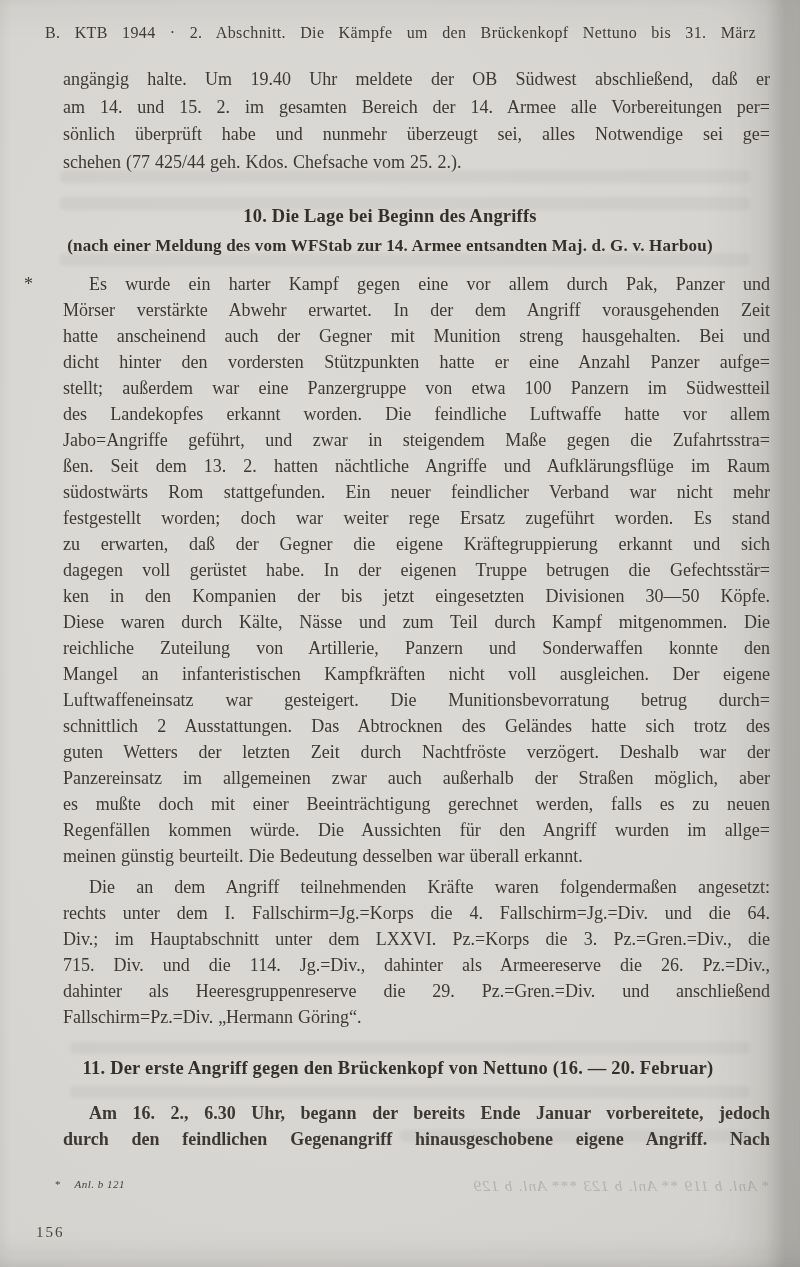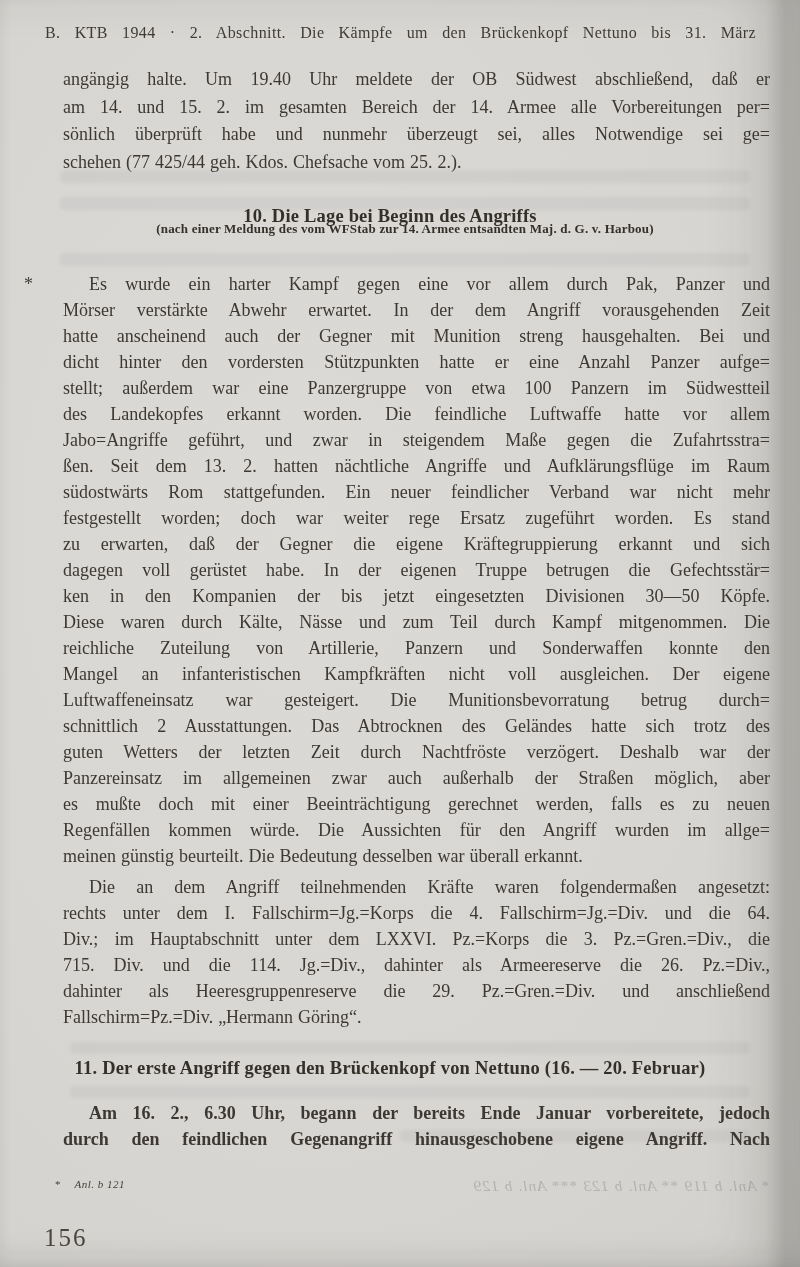--- a/index.html
+++ b/index.html
@@ -35,29 +35,29 @@
   .s10p2{top:874px;}
   .s11p1{top:1100px;font-weight:bold;}
   
   .heading{
     left:0;width:780px;
     text-align:center;font-weight:bold;
     font-size:18.5px;color:#343029;letter-spacing:.2px;
     white-space:nowrap;
   }
   .h10{top:206px;}
-  .h10sub{top:221px;font-size:13px;padding-left:15px;}
-  .h11{top:1058px;}
+  .h10sub{top:236px;font-size:17px;}
+  .h11{top:1058px;margin-left:8px;}
   
   .margin-asterisk{top:274px;left:24px;font-size:18px;color:#45403a;}
   
   .footnote{top:1178px;left:55px;font-size:11px;color:#45403a;}
   .footnote .fn-text{font-style:italic;margin-left:14px;letter-spacing:.5px;}
   
-  .page-number{top:1224px;left:44px;font-size:25px;letter-spacing:2px;color:#4a453f;}
+  .page-number{top:1224px;left:36px;font-size:15px;letter-spacing:2px;color:#4a453f;}
   
   .bleed-stripe{
     background:rgba(105,106,115,.07);
     filter:blur(1.5px);
     border-radius:5px;
     pointer-events:none;
   }
   .bleed-text{
     top:1177px;left:350px;width:420px;
     transform:scaleX(-1);

